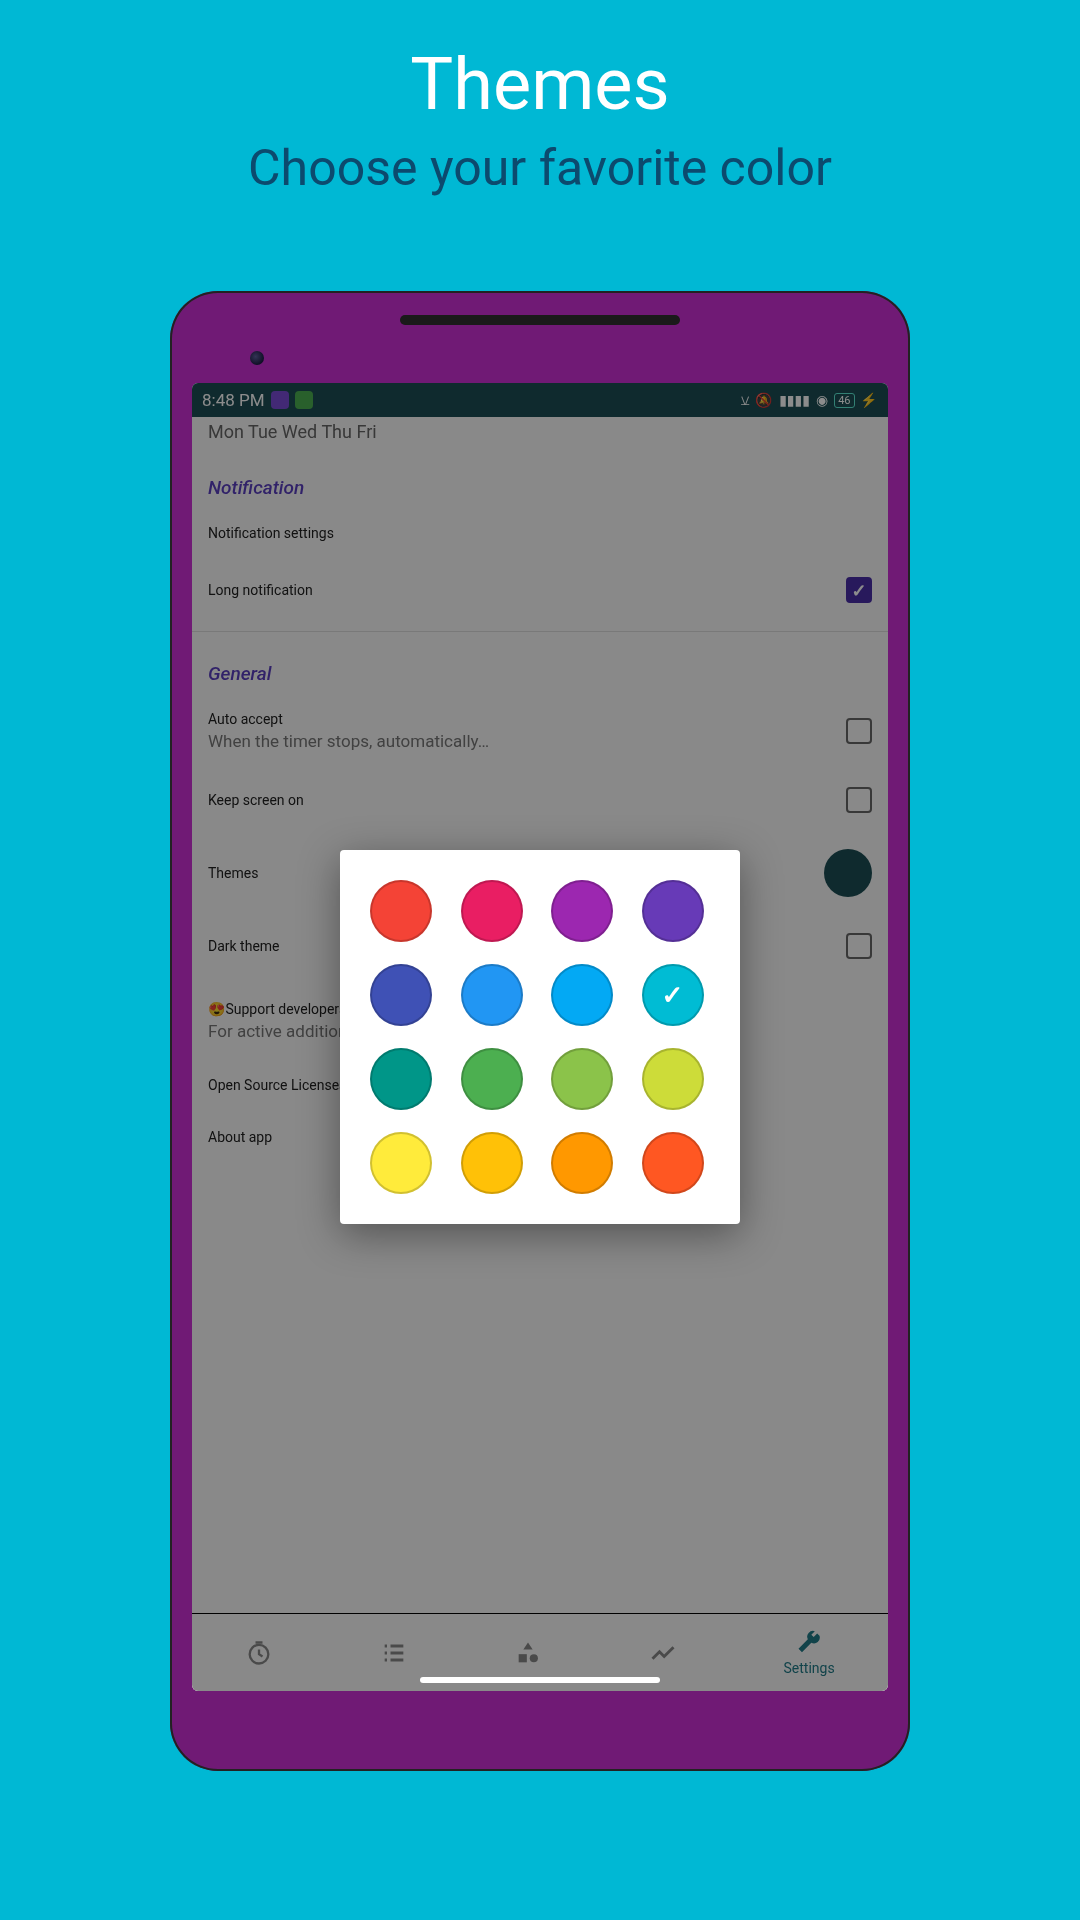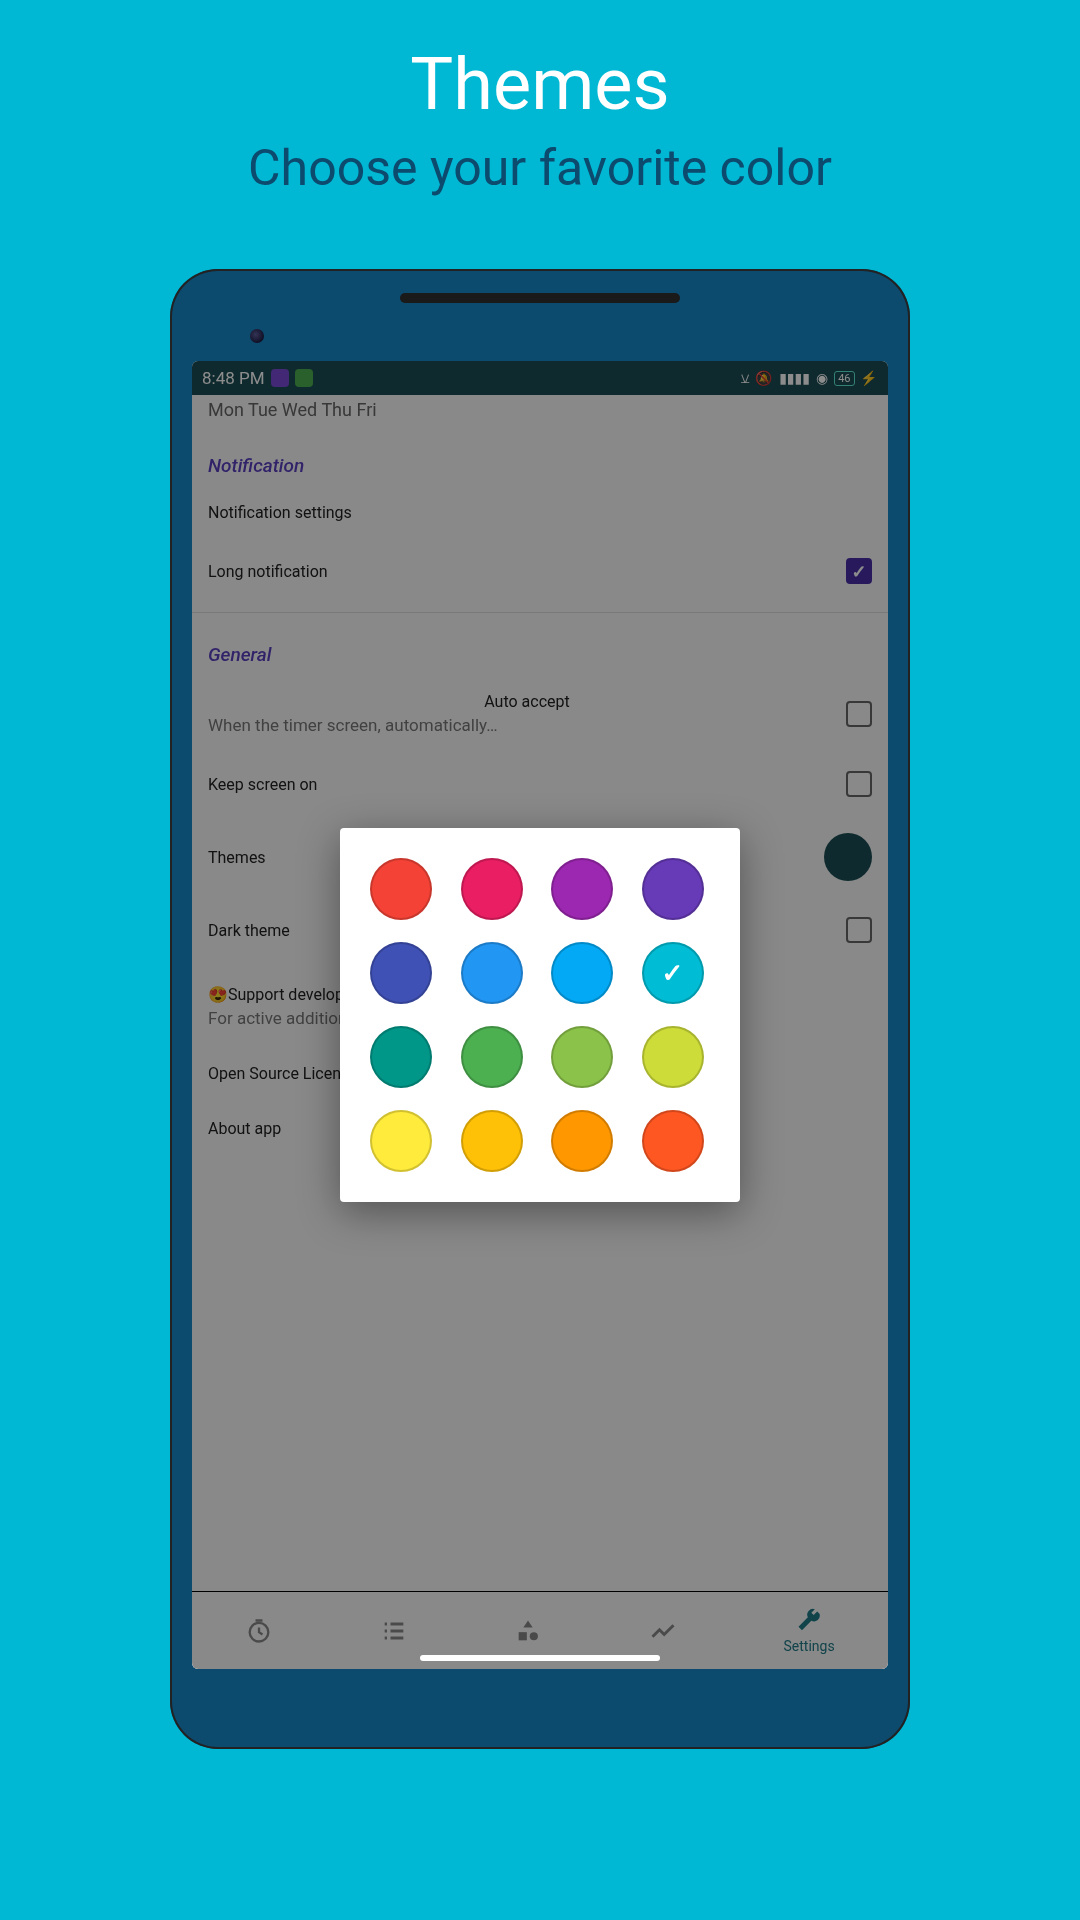--- a/index.html
+++ b/index.html
@@ -21,22 +21,22 @@
     }
     .promo-sub {
       color: #0c4a6e;
       font-size: 50px;
       font-weight: 400;
       margin-top: 12px;
     }
     .phone {
       width: 740px;
       height: 1480px;
-      margin-top: 72px;
-      background: #0c4a6e;
+      margin-top: 94px;
+      background: #701a75;
       border-radius: 48px;
       position: relative;
       box-shadow: 0 0 0 2px #222 inset;
     }
     .phone-top {
       position: absolute;
       top: 24px; left: 50%; transform: translateX(-50%);
       width: 280px; height: 10px;
       background: #1a1a1a; border-radius: 6px;
     }
@@ -74,21 +74,21 @@
       color: #5a3fbf; font-size: 19px; font-weight: 500;
       padding: 20px 0 8px;
       font-style: italic;
     }
     .divider { height: 1px; background: #ddd; margin: 10px -16px; }
     .row {
       display: flex; justify-content: space-between; align-items: center;
       padding: 18px 0;
     }
     .row-text { flex: 1; }
-    .row-title { font-size: 16px; color: #222; text-align: center; }
+    .row-title { font-size: 14px; color: #222; }
     .row-sub { font-size: 17px; color: #777; margin-top: 4px; max-width: 480px; }
     .checkbox {
       width: 26px; height: 26px; border: 2px solid #666; border-radius: 4px;
       display: flex; align-items: center; justify-content: center;
     }
     .checkbox.checked { background: #4a2fa8; border-color: #4a2fa8; }
     .checkbox.checked::after { content: '✓'; color: #fff; font-size: 18px; font-weight: 700; }
     .theme-dot { width: 48px; height: 48px; border-radius: 50%; background: #1c4d54; }
     .bottom-nav {
       position: absolute; bottom: 0; left: 0; right: 0;
@@ -157,21 +157,21 @@
       <div class="row">
         <span class="row-title">Long notification</span>
         <span class="checkbox checked"></span>
       </div>
       <div class="divider"></div>
 
       <div class="section-header">General</div>
       <div class="row">
         <div class="row-text">
           <div class="row-title">Auto accept</div>
-          <div class="row-sub">When the timer screen, automatically…</div>
+          <div class="row-sub">When the timer stops, automatically…</div>
         </div>
         <span class="checkbox"></span>
       </div>
       <div class="row">
         <span class="row-title">Keep screen on</span>
         <span class="checkbox"></span>
       </div>
       <div class="row">
         <span class="row-title">Themes</span>
         <span class="theme-dot"></span>

